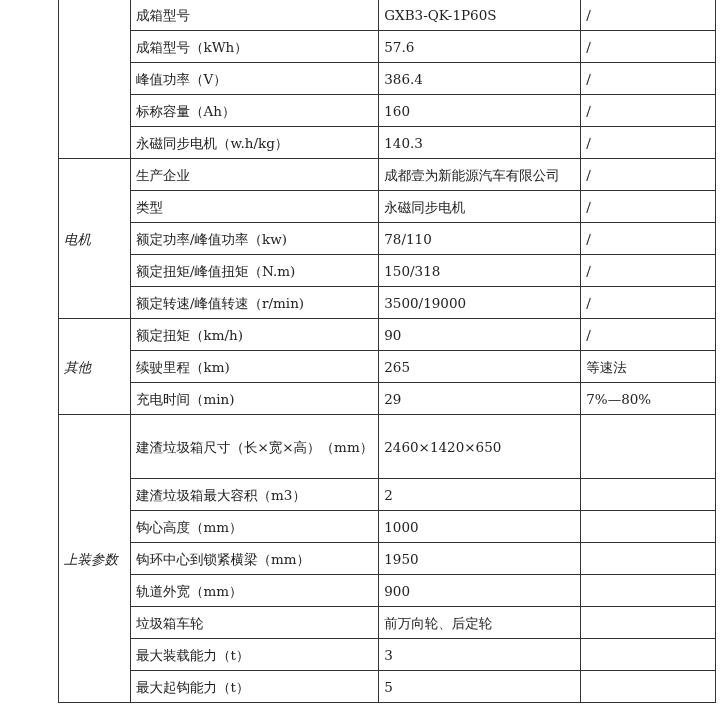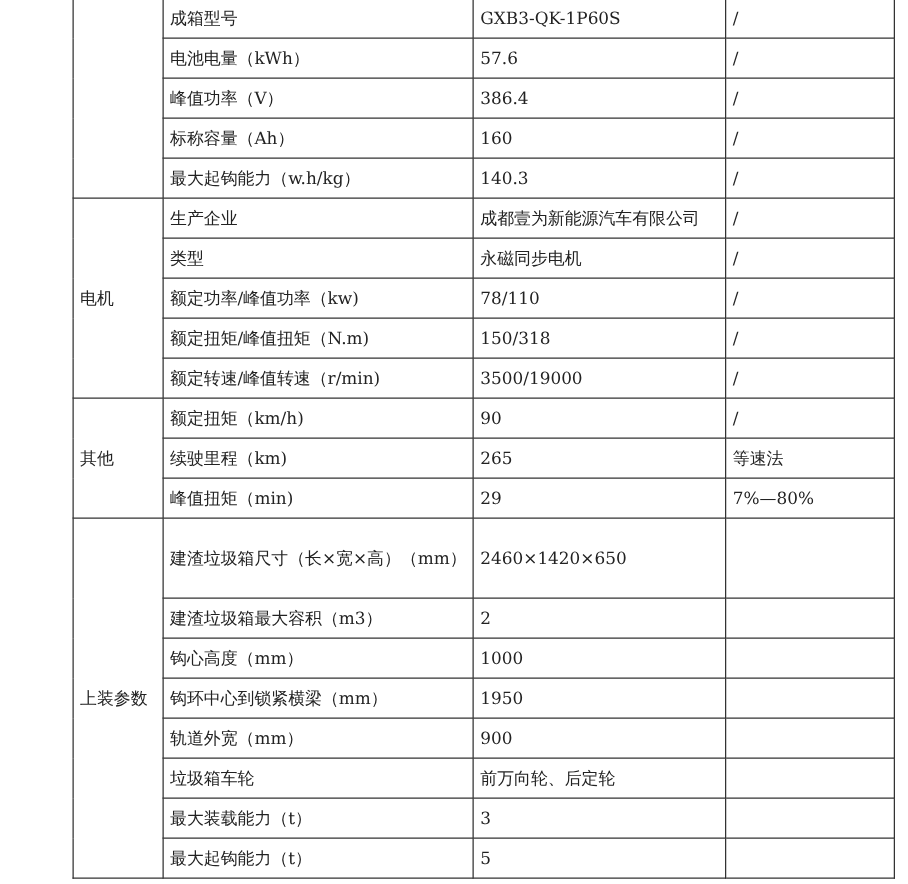--- a/index.html
+++ b/index.html
@@ -1,21 +1,21 @@
 <!DOCTYPE html>
 <html><head>
 <meta charset="utf-8">
 <style>
   html, body { margin: 0; padding: 0; background: #ffffff; }
   body { width: 726px; height: 707px; overflow: hidden; position: relative;
          font-family: "DejaVu Serif", "Liberation Serif", serif; color: #222; }
   table.spec { position: absolute; left: 58px; top: -2px; border-collapse: collapse; table-layout: fixed; }
   table.spec td { border: 1px solid #333; padding: 0 5px; font-size: 13.5px; line-height: 18px; vertical-align: middle; white-space: nowrap; overflow: hidden; }
   col.c1 { width: 72px; } col.c2 { width: 201px; } col.c3 { width: 202px; } col.c4 { width: 135px; }
-  td.grp { padding-left: 6px; }
+  td.grp { padding-left: 6px; font-style: italic; }
   tr { height: 32px; }
   tr.tall { height: 64px; }
   .wrap { white-space: normal; line-height: 32px; }
 </style>
 </head>
 <body>
 
 <table class="spec">
   <colgroup>
       <col class="c1">
@@ -25,36 +25,36 @@
     </colgroup>
   <tbody>
 
     <tr>
       <td class="grp" rowspan="5"></td>
       <td>成箱型号</td>
       <td>GXB3-QK-1P60S</td>
       <td>/</td>
     </tr>
     <tr>
-      <td>电池电量（kWh）</td>
+      <td>成箱型号（kWh）</td>
       <td>57.6</td>
       <td>/</td>
     </tr>
     <tr>
       <td>峰值功率（V）</td>
       <td>386.4</td>
       <td>/</td>
     </tr>
     <tr>
       <td>标称容量（Ah）</td>
       <td>160</td>
       <td>/</td>
     </tr>
     <tr>
-      <td>最大起钩能力（w.h/kg）</td>
+      <td>永磁同步电机（w.h/kg）</td>
       <td>140.3</td>
       <td>/</td>
     </tr>
 
     <tr>
       <td class="grp" rowspan="5">电机</td>
       <td>生产企业</td>
       <td>成都壹为新能源汽车有限公司</td>
       <td>/</td>
     </tr>
@@ -84,21 +84,21 @@
       <td>额定扭矩（km/h)</td>
       <td>90</td>
       <td>/</td>
     </tr>
     <tr>
       <td>续驶里程（km)</td>
       <td>265</td>
       <td>等速法</td>
     </tr>
     <tr>
-      <td>峰值扭矩（min)</td>
+      <td>充电时间（min)</td>
       <td>29</td>
       <td>7%—80%</td>
     </tr>
 
     <tr class="tall">
       <td class="grp" rowspan="8">上装参数</td>
       <td class="wrap">建渣垃圾箱尺寸（长×宽×高）（mm）</td>
       <td>2460×1420×650</td>
       <td></td>
     </tr>

